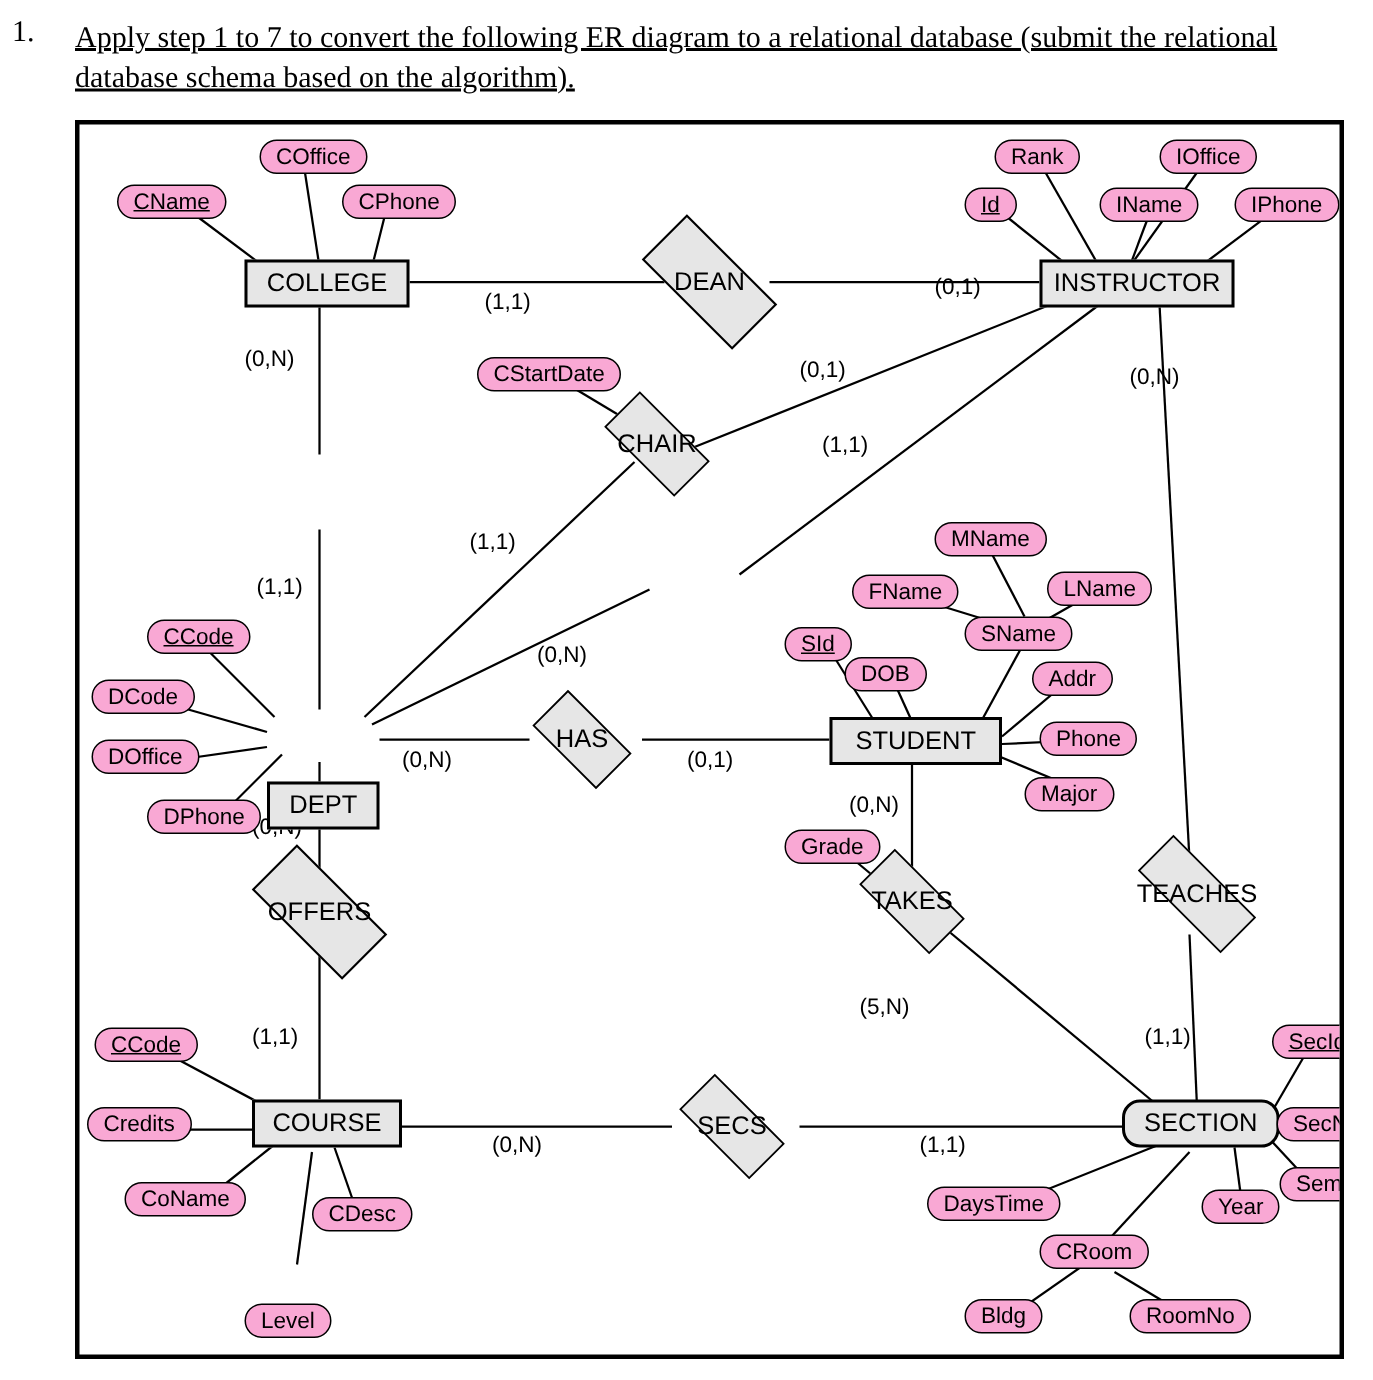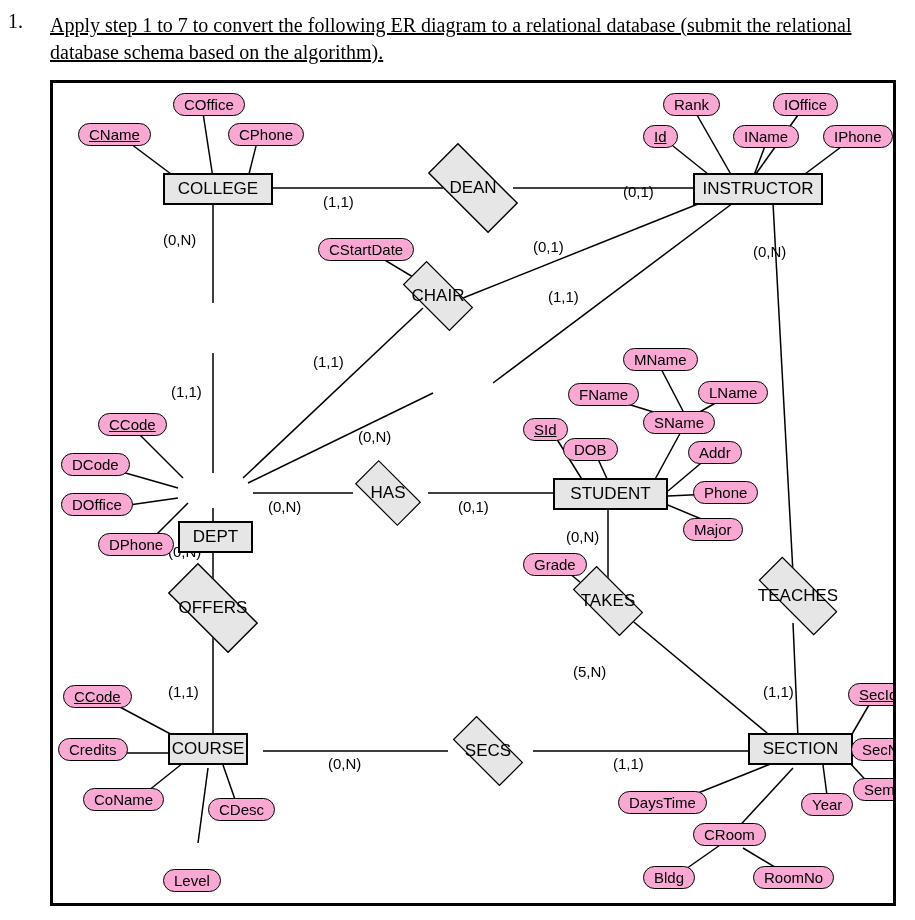--- a/index.html
+++ b/index.html
@@ -198,24 +198,24 @@
         </div>
       <div class="el entity" style="left:640px; top:90px; width:130px;">
           <span>INSTRUCTOR</span>
         </div>
       <div class="el entity" style="left:125px; top:395px; width:75px;margin-top:43px;">
           <span>DEPT</span>
         </div>
       <div class="el entity" style="left:500px; top:395px; width:115px;">
           <span>STUDENT</span>
         </div>
-      <div class="el entity" style="left:115px; top:650px; width:80px;">
+      <div class="el entity" style="left:115px; top:650px; width:100px;">
           <span>COURSE</span>
         </div>
-      <div class="el entity" style="left:695px; top:650px; width:105px;">
+      <div class="el entity" style="left:695px; top:650px; width:105px;border-radius:12px;">
           <span>SECTION</span>
         </div>
 
       <div class="el diamond" style="left:360px; top:75px;">
           <div class="dshape"></div>
           <span class="dlabel">DEAN</span>
         </div>
       <div class="el diamond" style="left:330px; top:185px; width:110px; height:56px;">
           <div class="dshape small"></div>
           <span class="dlabel">CHAIR</span>

